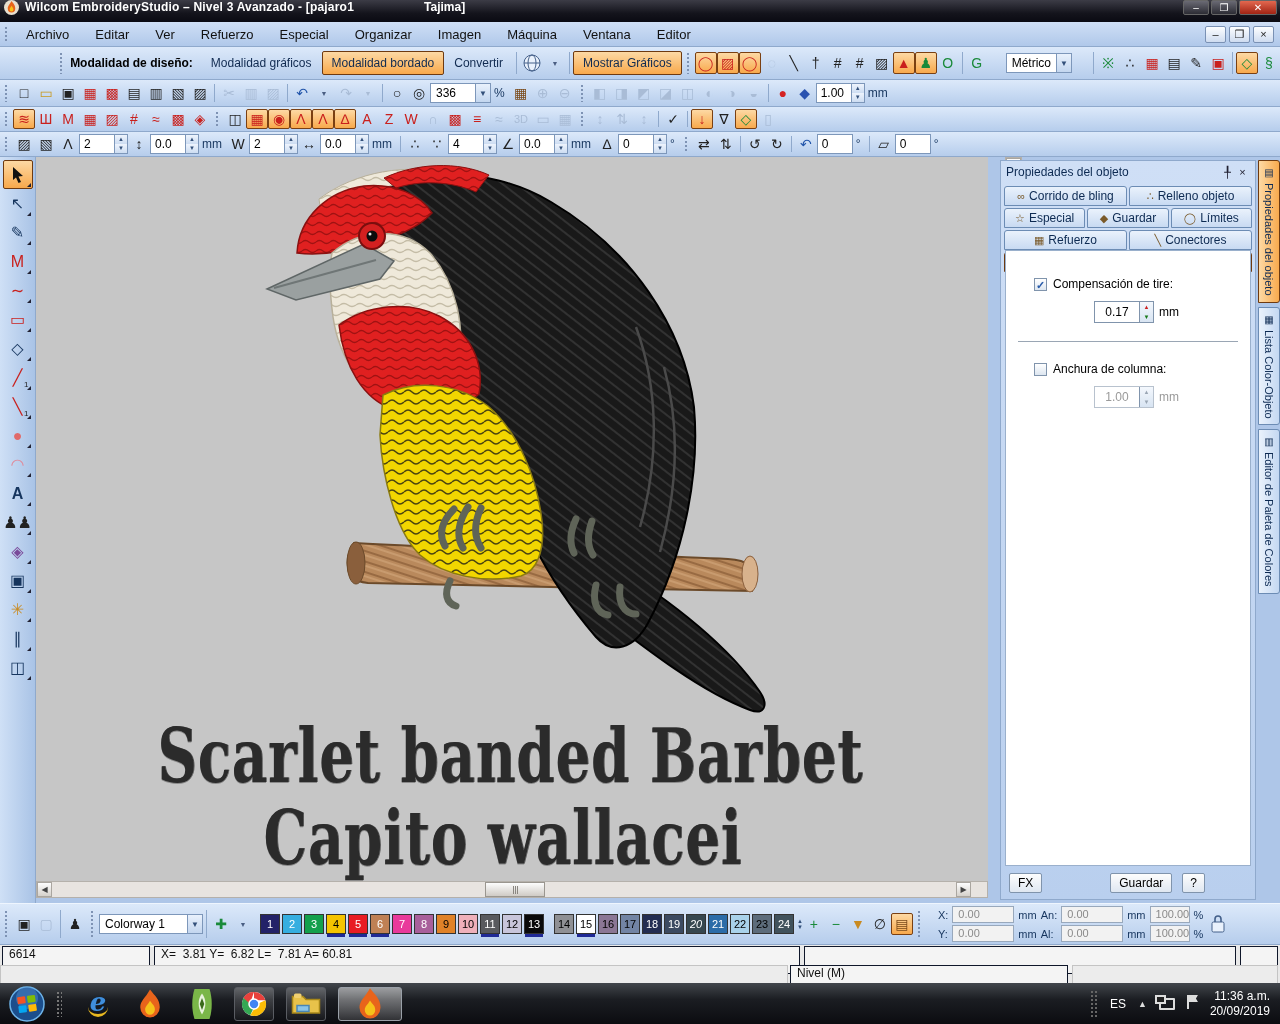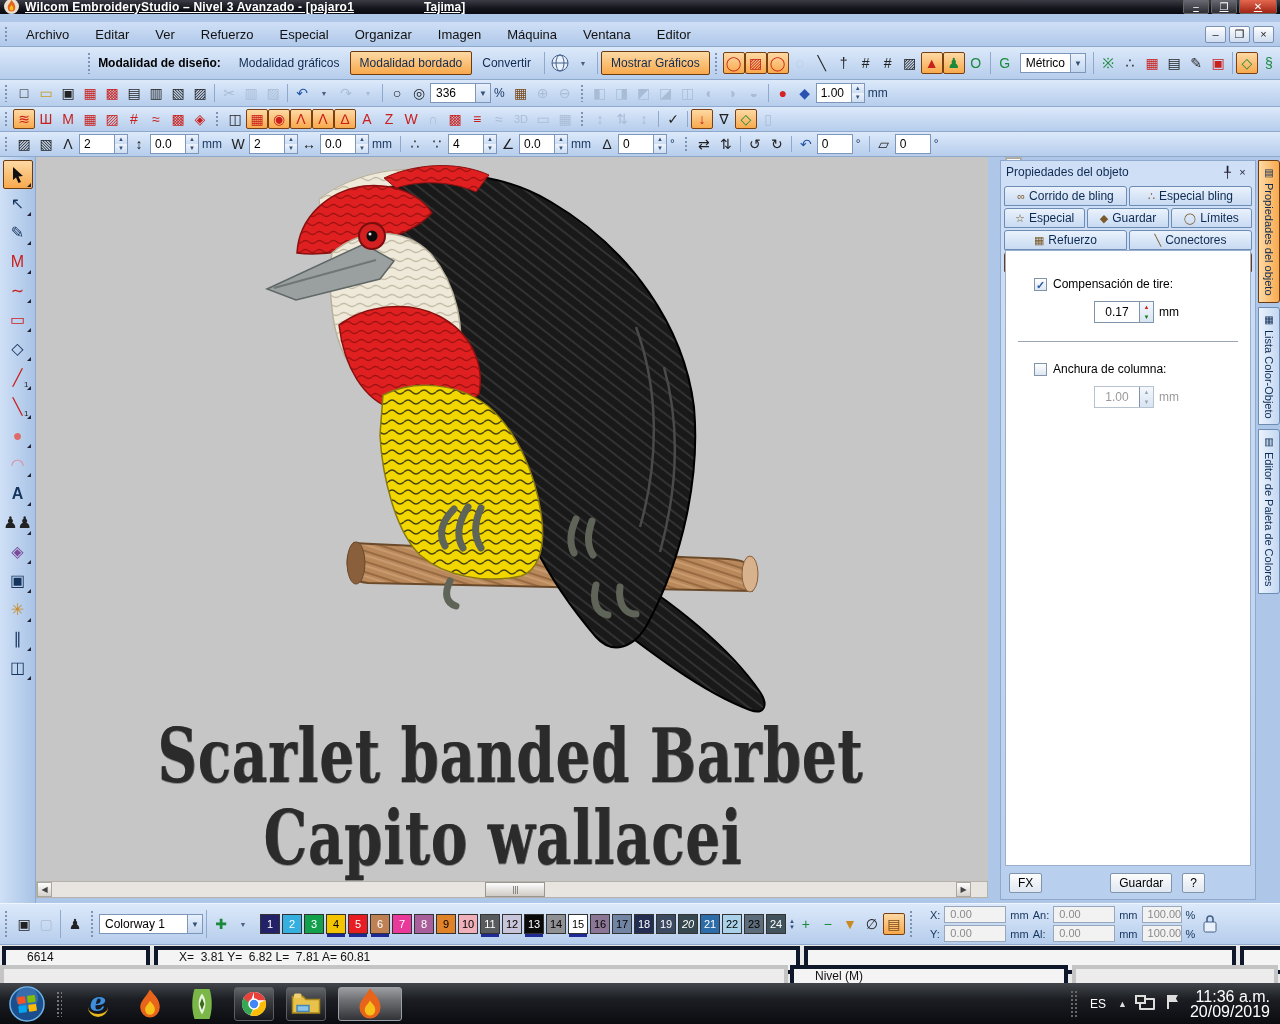--- a/index.html
+++ b/index.html
@@ -1,21 +1,21 @@
 <!DOCTYPE html>
 <html><head>
 <meta charset="utf-8">
 <style>
   * { margin:0; padding:0; box-sizing:border-box; }
   html,body { width:1280px; height:1024px; overflow:hidden; font-family:"Liberation Sans",sans-serif; background:#aec6e8; }
   .abs { position:absolute; }
   #stage { position:relative; width:1280px; height:1024px; }
 
   
-  #titlebar { left:0; top:0; width:1280px; height:14px; background:linear-gradient(#3c3c46,#14141c 60%,#0a0a12); display:flex; align-items:flex-end; color:#fff; font-size:12px;text-decoration:underline; }
+  #titlebar { left:0; top:0; width:1280px; height:22px; background:linear-gradient(#3c3c46,#14141c 60%,#0a0a12); display:flex; align-items:flex-start; color:#fff; font-size:12px; }
   #titlebar .flame { margin:0 6px 0 4px; }
   #titlebar .t1 { font-weight:bold; letter-spacing:.2px; }
   #titlebar .t2 { margin-left:70px; font-weight:bold; }
   .winbtns { margin-left:auto; display:flex; gap:2px; padding-right:3px; }
   .winbtn { width:26px; height:15px; border:1px solid #666; border-radius:2px; background:linear-gradient(#6a6a74,#2c2c34); color:#fff; font-size:10px; line-height:13px; text-align:center; }
   .winbtn.close { background:linear-gradient(#e3684f,#a02314); width:38px; }
 
   
   #menubar { left:0; top:22px; width:1280px; height:25px; background:linear-gradient(#cfdff6,#b0c8ea); display:flex; align-items:center; font-size:13px; color:#111; border-bottom:1px solid #8fa9cc; }
   .menuitem { padding:3px 13px; }
@@ -101,38 +101,38 @@
   .swatch { width:20px; height:20px; font-size:11px; display:flex; align-items:center; justify-content:center; border:1px solid #333; }
   .swatch.used { box-shadow:0 4px 0 -1px #202a96; }
   .cfields { margin-left:12px; display:grid; grid-template-columns:auto auto auto auto auto auto auto auto; grid-gap:2px 4px; align-items:center; font-size:11px; color:#16355e; }
   .cfield { background:#f2f2f2; border:1px solid #98a8bc; color:#8a8a8a; width:62px; height:17px; line-height:15px; padding:0 5px; }
   .cfield.pct { width:40px; }
   .locksvg { margin-left:6px; }
 
   
   #statusbar { left:0; top:945px; width:1280px; height:38px; background:#e9e9e9; font-size:12px; color:#111; }
   .srow { position:absolute; left:0; width:1280px; height:19px; }
-  .scell { position:absolute; top:1px; height:28px; background:#f4f4f4; border:4px solid #0f172a; line-height:14px; padding:0 21px; white-space:pre; overflow:hidden; }
+  .scell { position:absolute; top:1px; height:28px; background:#f4f4f4; border:1px solid #0f172a; line-height:14px; padding:0 6px; white-space:pre; overflow:hidden; }
 
   
   #taskbar { left:0; top:983px; width:1280px; height:41px; background:linear-gradient(#42464c,#1b1d22 40%,#0b0c10); display:flex; align-items:center; color:#fff; }
   .orb { width:38px; height:38px; margin-left:8px; }
   .tkgrip { width:6px; height:26px; margin:0 10px; background-image:radial-gradient(#777 1px, transparent 1.2px); background-size:4px 4px; }
   .tkicon { width:40px; height:34px; display:flex; align-items:center; justify-content:center; margin:0 6px; }
   .tkbox { border:1px solid #5a5d63; border-radius:3px; background:linear-gradient(rgba(255,255,255,.22),rgba(255,255,255,.04)); }
   .tkbox.active { background:linear-gradient(rgba(255,255,255,.5),rgba(255,255,255,.15)); border-color:#9aa0a8; width:64px; }
   .ie-e { font-family:"DejaVu Serif",serif; font-style:italic; font-weight:bold; font-size:26px; color:#3f8edc; text-shadow:0 0 2px #123; border-bottom:3px solid #e8b820; border-radius:0 0 10px 10px; line-height:24px; padding:0 2px; }
   .tray { margin-left:auto; display:flex; align-items:center; gap:12px; padding-right:10px; font-size:12px; }
   .traygrip { width:8px; height:28px; background-image:radial-gradient(#666 1px, transparent 1.2px); background-size:4px 4px; }
   .tray .up { font-size:9px; color:#ddd; }
   .net { width:16px; height:12px; border:2px solid #ddd; border-radius:1px; position:relative; }
   .net::after { content:""; position:absolute; left:-6px; top:-5px; width:7px; height:5px; border:2px solid #ddd; background:#222; }
   .flagic { width:10px; height:7px; background:#ddd; clip-path:polygon(0 0,100% 0,80% 50%,100% 100%,0 100%); position:relative; }
   .flagpole { width:2px; height:14px; background:#ddd; display:inline-block; }
-  .clock { text-align:right; font-size:16px; line-height:15px; }
+  .clock { text-align:right; font-size:12px; line-height:15px; }
 </style>
 </head>
 <body>
 
 <div id="stage">
 
   <div id="titlebar" class="abs">
     <svg class="flame" width="15" height="15" viewBox="0 0 16 16">
         <circle cx="8" cy="8" r="8" fill="#e8e0d0"></circle>
         <path d="M8 1 C10 4 12 5 12 9 A4 4.2 0 0 1 4 9 C4 6 6 5 8 1 Z" fill="#e8641b"></path>
@@ -191,21 +191,21 @@
     <span class="tbtn dk">╲</span>
     <span class="tbtn dk">†</span>
     <span class="tbtn dk">#</span>
     <span class="tbtn dk">#</span>
     <span class="tbtn dk">▨</span>
     <span class="tbtn on r">▲</span>
     <span class="tbtn on g">♟</span>
     <span class="tbtn g">O</span>
     <div class="sep"></div>
     <span class="tbtn g">G</span>
-    <div class="combo" style="margin:0 4px">
+    <div class="combo" style="margin:0 18px">
       <span class="val">Métrico</span>
       <span class="da">▼</span>
     </div>
     <div class="sep"></div>
     <span class="tbtn g">※</span>
     <span class="tbtn dk">∴</span>
     <span class="tbtn r">▦</span>
     <span class="tbtn dk">▤</span>
     <span class="tbtn dk">✎</span>
     <span class="tbtn r">▣</span>
@@ -544,21 +544,21 @@
       <span class="hdrbtn">╀</span>
       <span class="hdrbtn">×</span>
     </div>
     <div class="ptabs">
       <div class="ptab" style="flex-basis:46%">
           <span class="ic">∞</span>
           <span>Corrido de bling</span>
         </div>
       <div class="ptab" style="flex-basis:46%">
           <span class="ic">∴</span>
-          <span>Especial bling</span>
+          <span>Relleno objeto</span>
         </div>
       <div class="ptab">
           <span class="ic">☆</span>
           <span>Especial</span>
         </div>
       <div class="ptab">
           <span class="ic">◆</span>
           <span>Guardar</span>
         </div>
       <div class="ptab">
@@ -652,21 +652,21 @@
         <div class="swatch used" style="background: rgb(245, 196, 0); color: rgb(0, 0, 0);">4</div>
         <div class="swatch used" style="background: rgb(232, 28, 35); color: rgb(255, 255, 255);">5</div>
         <div class="swatch used" style="background: rgb(191, 128, 84); color: rgb(255, 255, 255);">6</div>
         <div class="swatch" style="background: rgb(233, 58, 155); color: rgb(255, 255, 255);">7</div>
         <div class="swatch" style="background: rgb(168, 95, 155); color: rgb(255, 255, 255);">8</div>
         <div class="swatch" style="background: rgb(224, 130, 40); color: rgb(0, 0, 0);">9</div>
         <div class="swatch" style="background: rgb(239, 176, 186); color: rgb(0, 0, 0);">10</div>
         <div class="swatch used" style="background: rgb(89, 90, 94); color: rgb(255, 255, 255);">11</div>
         <div class="swatch" style="background: rgb(200, 197, 218); color: rgb(0, 0, 0);">12</div>
         <div class="swatch used" style="background: rgb(10, 10, 10); color: rgb(255, 255, 255);">13</div>
-        <div class="swatch" style="background: rgb(143, 144, 148); color: rgb(0, 0, 0);">14</div>
+        <div class="swatch" style="background: rgb(143, 144, 148); color: rgb(0, 0, 0); margin-left: 8px;">14</div>
         <div class="swatch used" style="background: rgb(255, 255, 255); color: rgb(0, 0, 0);">15</div>
         <div class="swatch" style="background: rgb(139, 119, 149); color: rgb(0, 0, 0);">16</div>
         <div class="swatch" style="background: rgb(114, 132, 164); color: rgb(0, 0, 0);">17</div>
         <div class="swatch" style="background: rgb(35, 45, 82); color: rgb(255, 255, 255);">18</div>
         <div class="swatch" style="background: rgb(60, 74, 97); color: rgb(255, 255, 255);">19</div>
         <div class="swatch" style="background: rgb(55, 71, 79); color: rgb(255, 255, 255); font-style: italic;">20</div>
         <div class="swatch" style="background: rgb(44, 108, 168); color: rgb(255, 255, 255);">21</div>
         <div class="swatch" style="background: rgb(169, 210, 234); color: rgb(0, 0, 0);">22</div>
         <div class="swatch" style="background: rgb(93, 108, 123); color: rgb(0, 0, 0);">23</div>
         <div class="swatch" style="background: rgb(65, 82, 92); color: rgb(255, 255, 255);">24</div>

